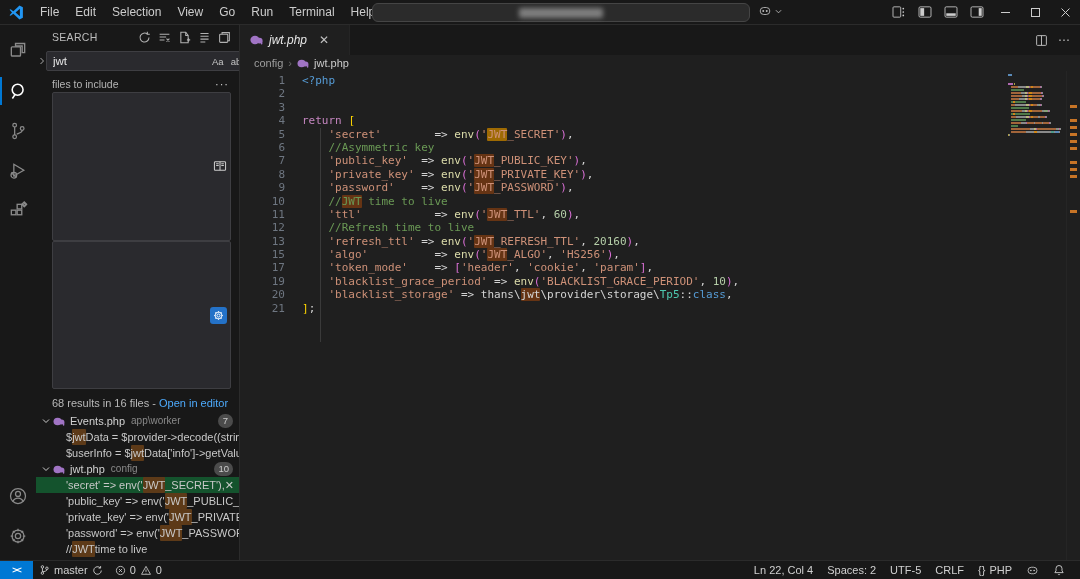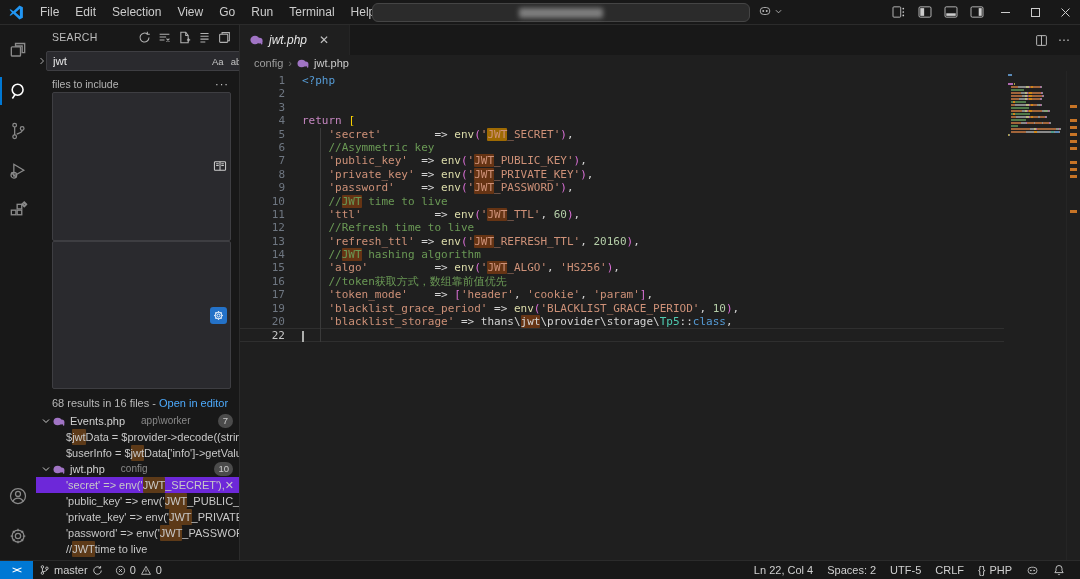--- a/index.html
+++ b/index.html
@@ -40,25 +40,25 @@
   .sv-label{font-size:10.5px;color:#b5b5b5;padding:7px 8px 2px 16px;display:flex;align-items:center}
   .dots{margin-left:auto;color:#cfcfcf;letter-spacing:1px;font-size:11px;padding-right:2px}
   .narrow-input{margin:0 8px 0 16px}
   .gear-btn{width:17px;height:17px;background:#2472c8;border-radius:3px;display:flex;align-items:center;justify-content:center}
   .summary{font-size:11px;color:#b8b8b8;padding:8px 8px 4px 16px;white-space:nowrap;overflow:hidden}
   .link{color:#4daafc;cursor:pointer}
   .results{flex:1;overflow:hidden;font-size:11px}
   .rrow{height:16px;line-height:16px;display:flex;align-items:center;white-space:nowrap;overflow:hidden;padding-left:4px;position:relative;color:#c8c8c8}
   .rrow .chev{width:12px;display:flex;justify-content:center;flex:none}
   .rrow .ficon{width:14px;display:flex;justify-content:center;margin-right:4px;flex:none}
-  .fname{color:#d2d2d2;margin-right:16px}
+  .fname{color:#d2d2d2;margin-right:6px}
   .fpath{color:#8a8a8a;font-size:10px;overflow:hidden;text-overflow:ellipsis}
   .badge{margin-left:auto;margin-right:6px;background:#4b4b4b;color:#cccccc;font-size:9.5px;line-height:14px;min-width:15px;text-align:center;border-radius:8px;padding:0 4px;flex:none}
   .mrow{padding-left:30px}
-  .mrow.selected{background:#6d28d9}
+  .mrow.selected{background:#14532d}
   .hl{background:#5d3a18;border-radius:1px}
   .close-x{position:absolute;right:5px;top:0;color:#cccccc;font-size:11px}
   
   .editor{flex:1;background:#1f1f1f;display:flex;flex-direction:column;overflow:hidden}
   .tabbar{height:30px;background:#181818;display:flex;align-items:stretch}
   .tab{background:#1f1f1f;display:flex;align-items:center;padding:0 10px;gap:6px;border-right:1px solid #252525;min-width:110px}
   .tab-name{font-style:italic;color:#e7e7e7;font-size:12px}
   .tab-close{color:#c0c0c0;font-size:12px;margin-left:6px}
   .tab-actions{margin-left:auto;display:flex;align-items:center;gap:10px;padding-right:10px;color:#bbb}
   .breadcrumbs{height:16px;display:flex;align-items:center;font-size:11px;color:#9d9d9d;padding-left:14px;gap:5px;background:#1f1f1f}
@@ -426,27 +426,25 @@
           <div class="cline"><span class="gut">4</span><span class="ctext"><span class="tk-kw">return</span><span class="tk-pln"> </span><span class="tk-b1">[</span></span></div>
           <div class="cline"><span class="gut">5</span><span class="ctext"><span class="tk-pln">    </span><span class="tk-str">'secret'</span><span class="tk-pln">        =&gt; </span><span class="tk-fn">env</span><span class="tk-b2">(</span><span class="tk-str">'</span><span class="tk-str m2">JWT</span><span class="tk-str">_SECRET'</span><span class="tk-b2">)</span><span class="tk-pln">,</span></span></div>
           <div class="cline"><span class="gut">6</span><span class="ctext"><span class="tk-pln">    </span><span class="tk-cmt">//Asymmetric key</span></span></div>
           <div class="cline"><span class="gut">7</span><span class="ctext"><span class="tk-pln">    </span><span class="tk-str">'public_key'</span><span class="tk-pln">  =&gt; </span><span class="tk-fn">env</span><span class="tk-b2">(</span><span class="tk-str">'</span><span class="tk-str m1">JWT</span><span class="tk-str">_PUBLIC_KEY'</span><span class="tk-b2">)</span><span class="tk-pln">,</span></span></div>
           <div class="cline"><span class="gut">8</span><span class="ctext"><span class="tk-pln">    </span><span class="tk-str">'private_key'</span><span class="tk-pln"> =&gt; </span><span class="tk-fn">env</span><span class="tk-b2">(</span><span class="tk-str">'</span><span class="tk-str m1">JWT</span><span class="tk-str">_PRIVATE_KEY'</span><span class="tk-b2">)</span><span class="tk-pln">,</span></span></div>
           <div class="cline"><span class="gut">9</span><span class="ctext"><span class="tk-pln">    </span><span class="tk-str">'password'</span><span class="tk-pln">    =&gt; </span><span class="tk-fn">env</span><span class="tk-b2">(</span><span class="tk-str">'</span><span class="tk-str m1">JWT</span><span class="tk-str">_PASSWORD'</span><span class="tk-b2">)</span><span class="tk-pln">,</span></span></div>
           <div class="cline"><span class="gut">10</span><span class="ctext"><span class="tk-pln">    </span><span class="tk-cmt">//</span><span class="tk-cmt m1">JWT</span><span class="tk-cmt"> time to live</span></span></div>
           <div class="cline"><span class="gut">11</span><span class="ctext"><span class="tk-pln">    </span><span class="tk-str">'ttl'</span><span class="tk-pln">           =&gt; </span><span class="tk-fn">env</span><span class="tk-b2">(</span><span class="tk-str">'</span><span class="tk-str m1">JWT</span><span class="tk-str">_TTL'</span><span class="tk-pln">, </span><span class="tk-num">60</span><span class="tk-b2">)</span><span class="tk-pln">,</span></span></div>
           <div class="cline"><span class="gut">12</span><span class="ctext"><span class="tk-pln">    </span><span class="tk-cmt">//Refresh time to live</span></span></div>
           <div class="cline"><span class="gut">13</span><span class="ctext"><span class="tk-pln">    </span><span class="tk-str">'refresh_ttl'</span><span class="tk-pln"> =&gt; </span><span class="tk-fn">env</span><span class="tk-b2">(</span><span class="tk-str">'</span><span class="tk-str m1">JWT</span><span class="tk-str">_REFRESH_TTL'</span><span class="tk-pln">, </span><span class="tk-num">20160</span><span class="tk-b2">)</span><span class="tk-pln">,</span></span></div>
-          <div class="cline"><span class="gut">14</span><span class="ctext"><span class="tk-pln">    </span><span class="tk-cmt">//</span><span class="tk-cmt m1">JWT</span><span class="tk-cmt"> hashing algorithm</span></span></div>
           <div class="cline"><span class="gut">15</span><span class="ctext"><span class="tk-pln">    </span><span class="tk-str">'algo'</span><span class="tk-pln">          =&gt; </span><span class="tk-fn">env</span><span class="tk-b2">(</span><span class="tk-str">'</span><span class="tk-str m1">JWT</span><span class="tk-str">_ALGO'</span><span class="tk-pln">, </span><span class="tk-str">'HS256'</span><span class="tk-b2">)</span><span class="tk-pln">,</span></span></div>
-          <div class="cline"><span class="gut">16</span><span class="ctext"><span class="tk-pln">    </span><span class="tk-cmt">//token获取方式，数组靠前值优先</span></span></div>
           <div class="cline"><span class="gut">17</span><span class="ctext"><span class="tk-pln">    </span><span class="tk-str">'token_mode'</span><span class="tk-pln">    =&gt; </span><span class="tk-b2">[</span><span class="tk-str">'header'</span><span class="tk-pln">, </span><span class="tk-str">'cookie'</span><span class="tk-pln">, </span><span class="tk-str">'param'</span><span class="tk-b2">]</span><span class="tk-pln">,</span></span></div>
           <div class="cline"><span class="gut">19</span><span class="ctext"><span class="tk-pln">    </span><span class="tk-str">'blacklist_grace_period'</span><span class="tk-pln"> =&gt; </span><span class="tk-fn">env</span><span class="tk-b2">(</span><span class="tk-str">'BLACKLIST_GRACE_PERIOD'</span><span class="tk-pln">, </span><span class="tk-num">10</span><span class="tk-b2">)</span><span class="tk-pln">,</span></span></div>
           <div class="cline"><span class="gut">20</span><span class="ctext"><span class="tk-pln">    </span><span class="tk-str">'blacklist_storage'</span><span class="tk-pln"> =&gt; </span><span class="tk-pln">thans\</span><span class="tk-pln m1">jwt</span><span class="tk-pln">\provider\storage\</span><span class="tk-cls">Tp5</span><span class="tk-pln">::</span><span class="tk-kw2">class</span><span class="tk-pln">,</span></span></div>
-          <div class="cline current"><span class="gut">22</span><span class="ctext"><span class="cursor"></span></span></div>
+          <div class="cline"><span class="gut">21</span><span class="ctext"><span class="tk-b1">]</span><span class="tk-pln">;</span></span></div>
         </div>
       <div class="indent-guide" id="indentguide" style="left: 80px; top: 56.6px; height: 214.4px;"></div>
       <div class="minimap" id="minimap">
           <div class="mm-line">
             <span class="mm-seg" style="width: 4px; background: rgb(90, 138, 184);"></span>
           </div>
           <div class="mm-line"></div>
           <div class="mm-line"></div>
           <div class="mm-line">
             <span class="mm-seg" style="width: 4.8px; background: rgb(176, 105, 176);"></span>

